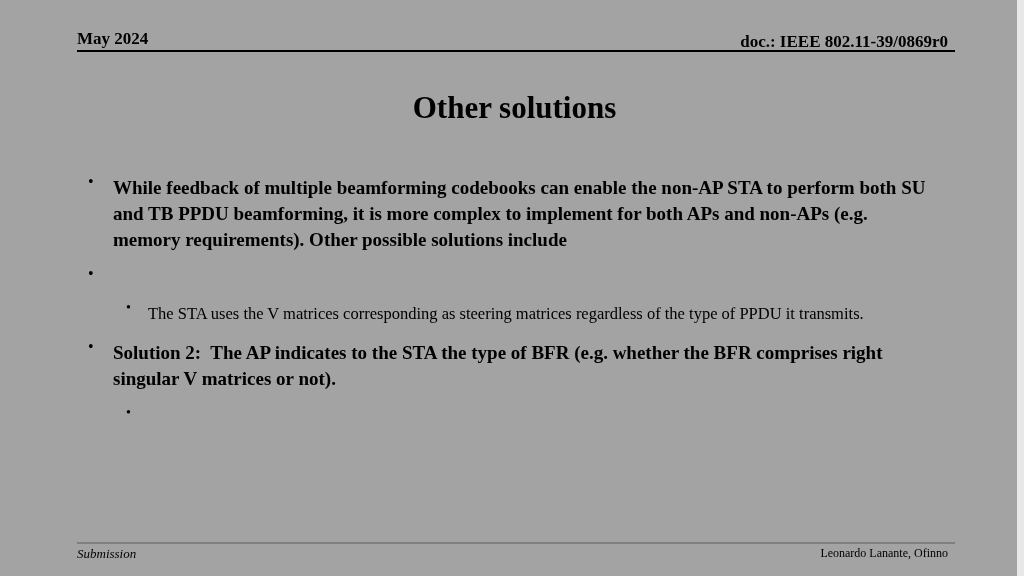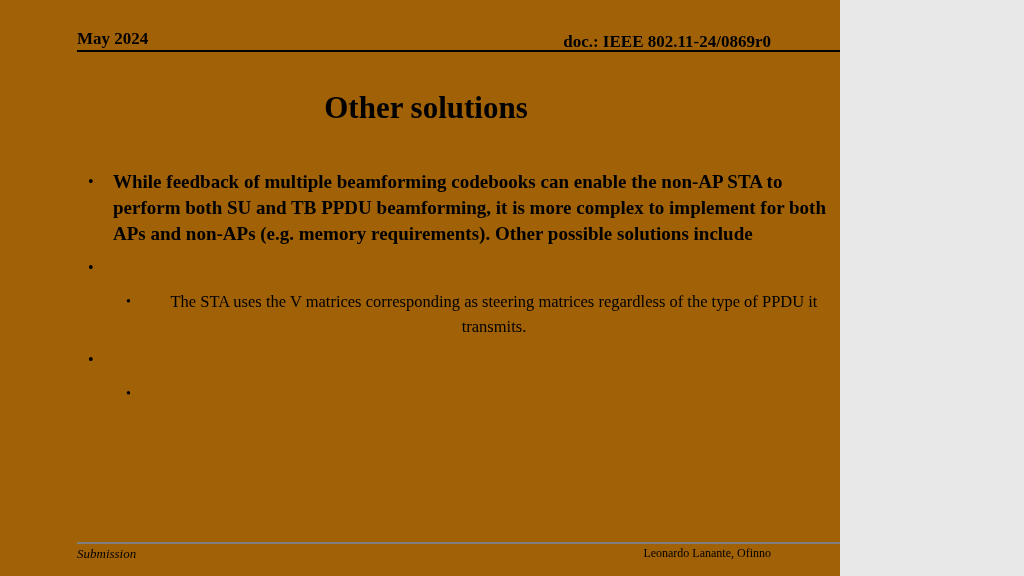--- a/index.html
+++ b/index.html
@@ -2,23 +2,23 @@
 <html><head>
 <meta charset="utf-8">
 <style>
   html, body {
     margin: 0;
     padding: 0;
     background: #e8e8e8;
   }
   .slide {
     position: relative;
-    width: 840px;
+    width: 1017px;
     height: 576px;
-    background: #a16207;
+    background: #a3a3a3;
     font-family: "Liberation Serif", "DejaVu Serif", serif;
     color: #000000;
     overflow: hidden;
   }
 
   
   .header-date {
     position: absolute;
     left: 77px;
     top: 29px;
@@ -76,20 +76,21 @@
     font-size: 16px;
     line-height: 26px;
   }
   .bullet.l2 .dot {
     width: 22px;
     font-size: 14px;
     line-height: 25px;
   }
   .bullet .btext {
     white-space: pre-wrap;
+    margin-top: 6px;
   }
   .bullet.l1 .btext {
     max-width: 822px;
     font-size: 19px;
     font-weight: bold;
     line-height: 26px;
   }
   .bullet.l2 .btext {
     max-width: 795px;
     font-size: 16.5px;
@@ -129,21 +130,21 @@
     top: 546px;
     font-size: 12px;
   }
 </style>
 </head>
 <body>
 
 <div class="slide">
 
   <span class="header-date">May 2024</span>
-  <span class="header-doc">doc.: IEEE 802.11-24/0869r0</span>
+  <span class="header-doc">doc.: IEEE 802.11-39/0869r0</span>
   <div class="header-rule"></div>
 
   <h1 class="title">Other solutions</h1>
 
   <div class="content">
 
     <div class="bullet l1">
       <span class="dot">•</span>
       <span class="btext">While feedback of multiple beamforming codebooks can enable the non-AP STA to perform both SU and TB PPDU beamforming, it is more complex to implement for both APs and non-APs (e.g. memory requirements). Other possible solutions include</span>
     </div>
@@ -152,20 +153,21 @@
       <span class="dot">•</span>
     </div>
 
     <div class="bullet l2">
       <span class="dot">•</span>
       <span class="btext">The STA uses the V matrices corresponding as steering matrices regardless of the type of PPDU it transmits.</span>
     </div>
 
     <div class="bullet l1">
       <span class="dot">•</span>
+      <span class="btext">Solution 2:  The AP indicates to the STA the type of BFR (e.g. whether the BFR comprises right singular V matrices or not).</span>
     </div>
 
     <div class="bullet l2">
       <span class="dot">•</span>
     </div>
 
   </div>
 
   <div class="footer-rule"></div>
   <span class="footer-left">Submission</span>

